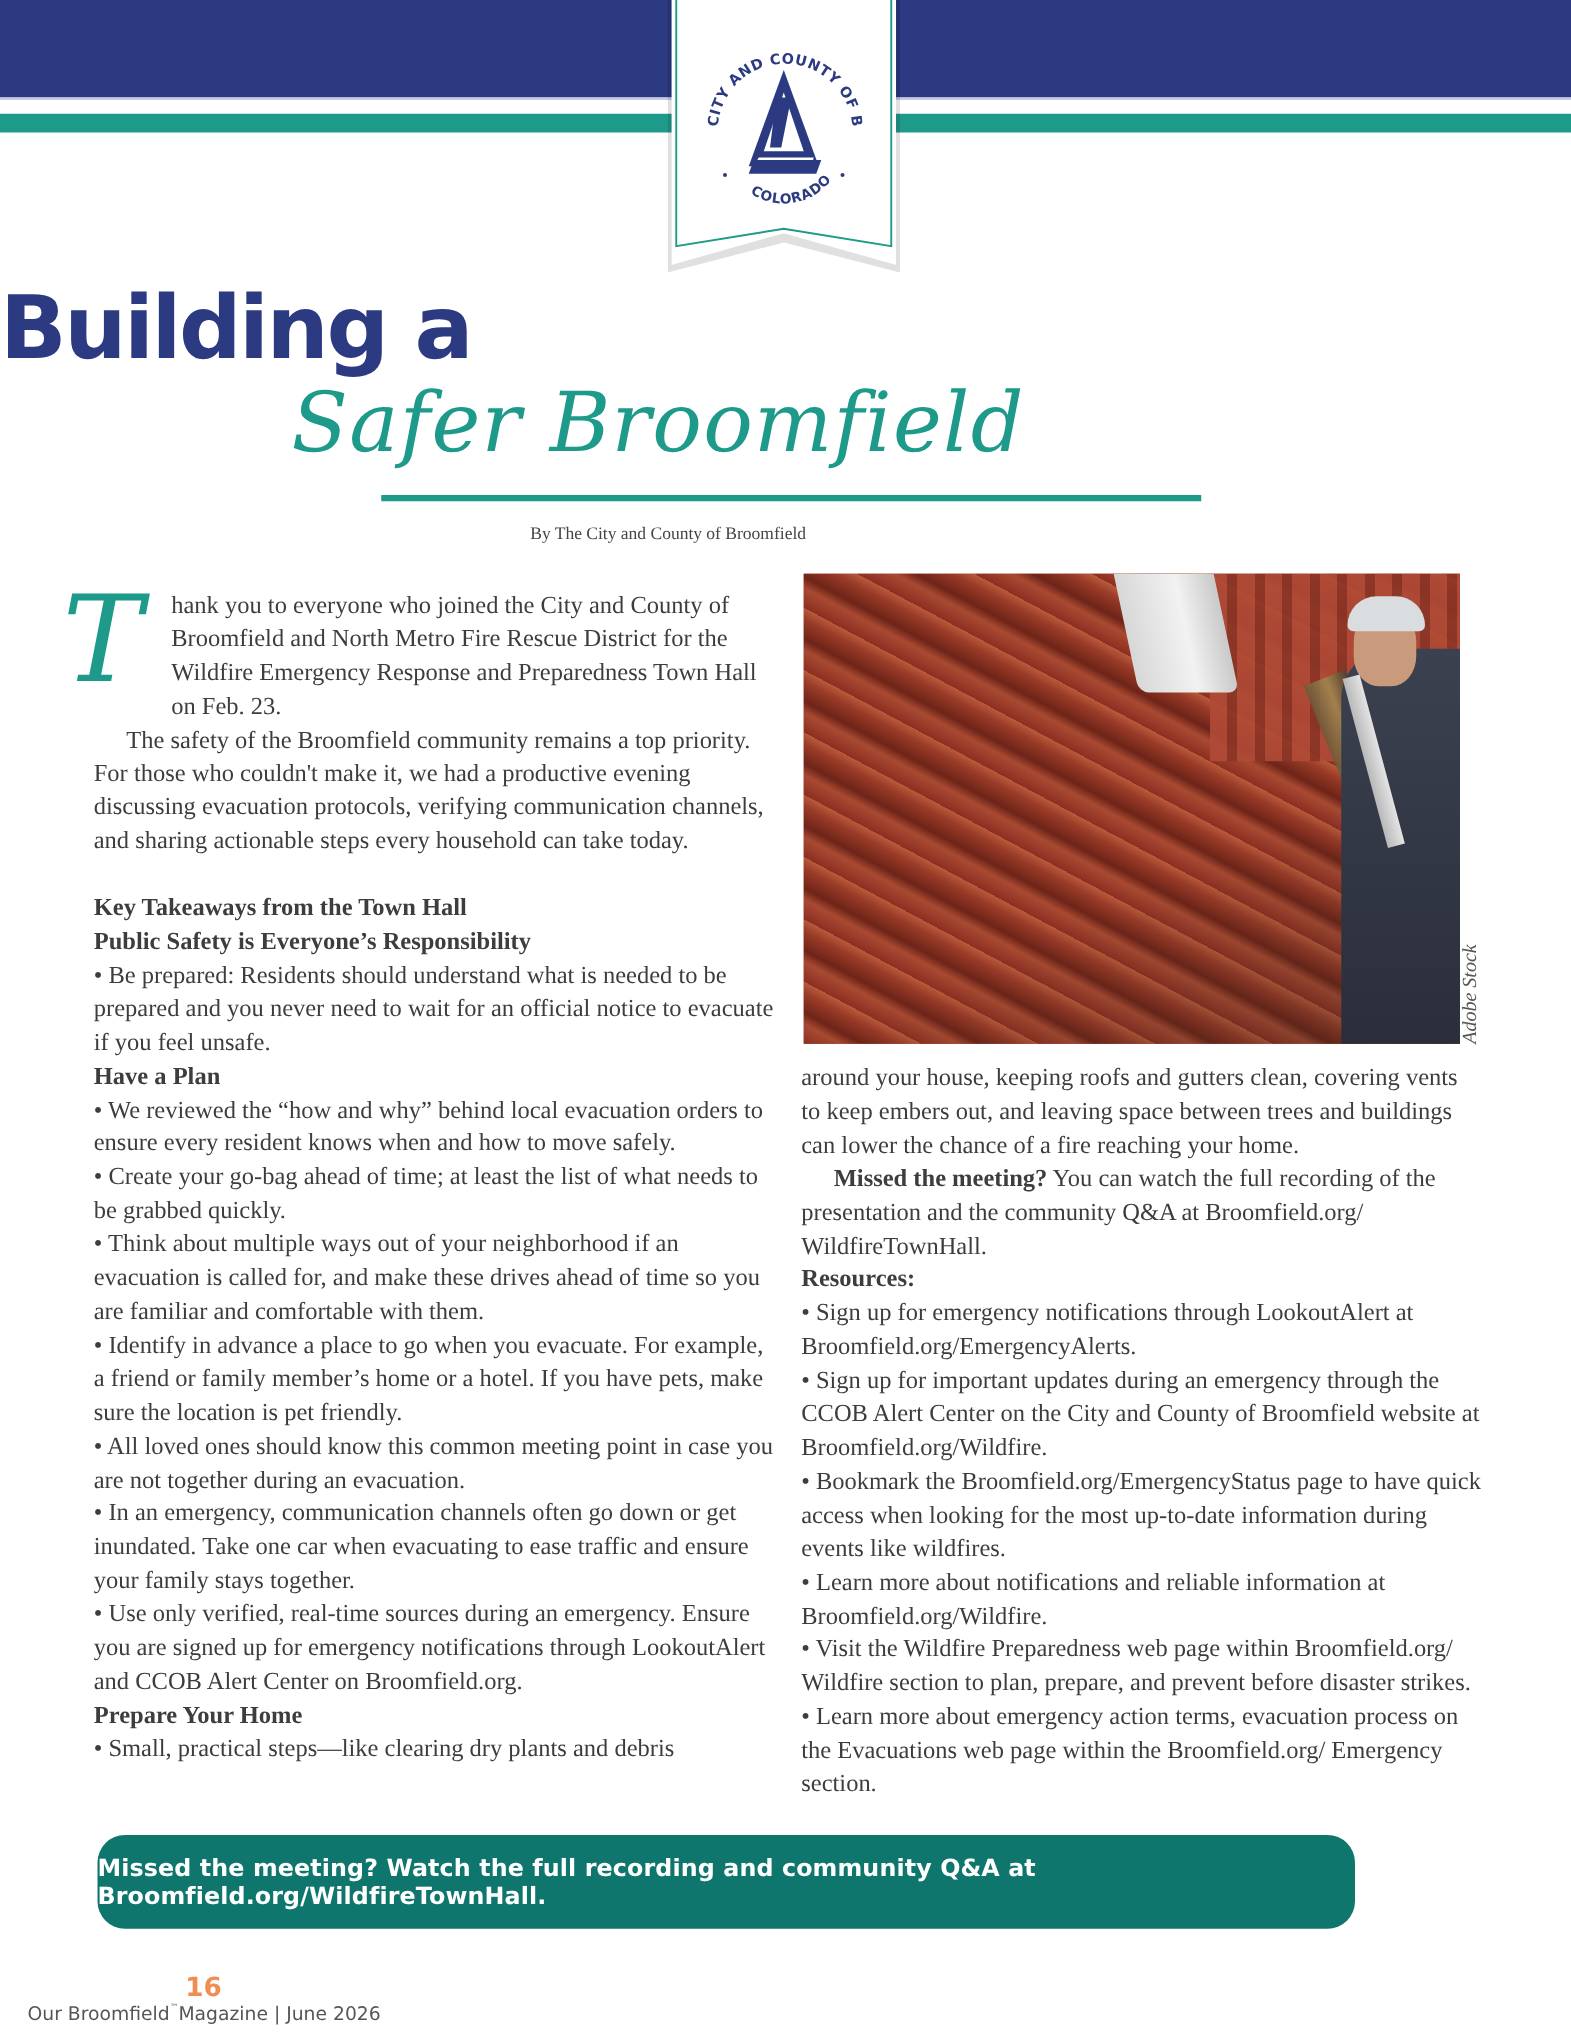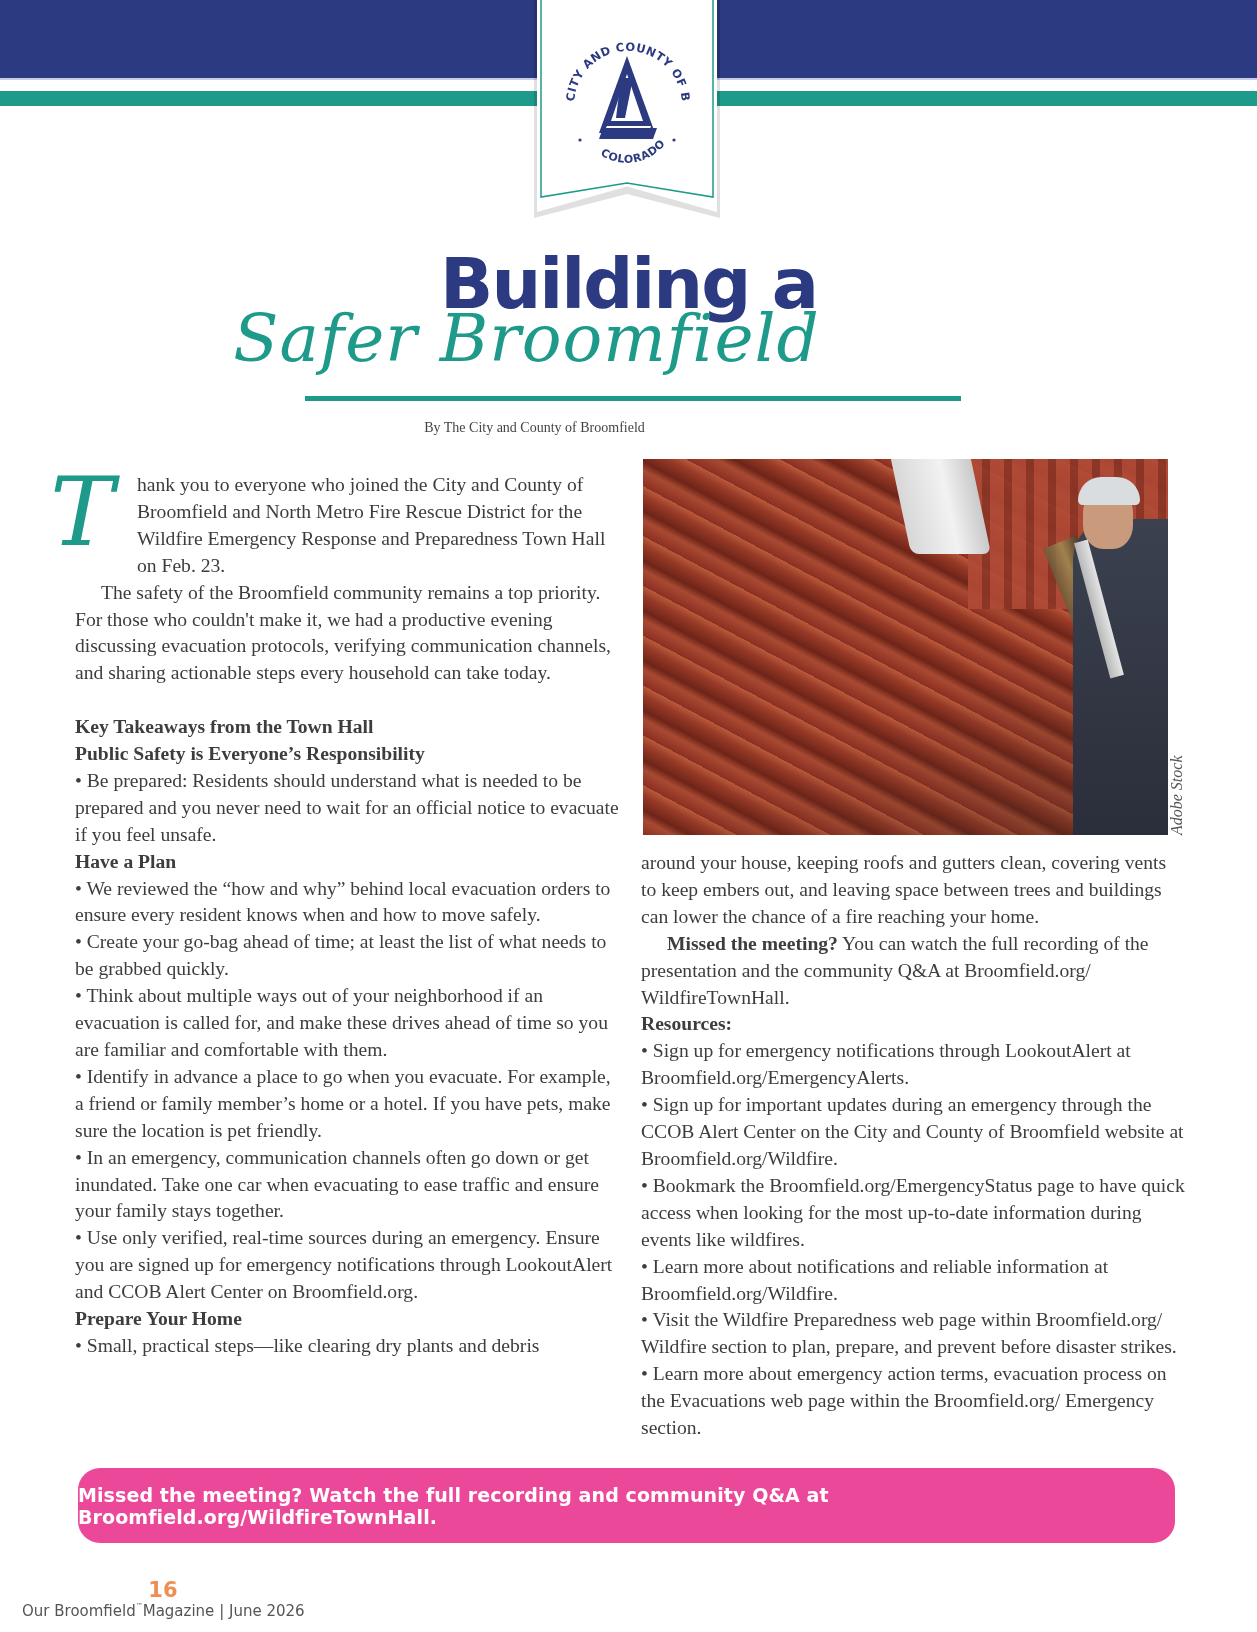--- a/index.html
+++ b/index.html
@@ -20,23 +20,23 @@
     filter: drop-shadow(0 4px 6px rgba(0,0,0,0.25));
   }
   .ribbon-shadow {
     position: absolute; left: 534px; top: 0; width: 186px; height: 218px;
     background: rgba(0,0,0,0.12);
     clip-path: polygon(0 0, 100% 0, 100% 100%, 50% 89%, 0 100%);
   }
   .ribbon-svg { position: absolute; left: 537px; top: 0; width: 180px; height: 212px; }
 
   .title-main {
-    position: absolute; left: 0; width: 1257px; top: 222px; text-align: center;
+    position: absolute; left: 0; width: 1257px; top: 222px; text-align: left;
     font-family: "DejaVu Sans", sans-serif; font-weight: bold;
-    font-size: 70px; letter-spacing: -2px; color: #2b3a81; line-height: 80px; margin-top: 22px;
+    font-size: 70px; letter-spacing: -2px; color: #2b3a81; line-height: 80px;
   }
   .title-script {
     position: absolute; left: 0; width: 1053px; top: 296px; text-align: center;
     font-family: "DejaVu Serif", serif; font-style: italic;
     font-size: 66px; color: #1e9a8a; line-height: 86px; letter-spacing: 1px;
   }
   .title-rule { position: absolute; left: 305px; top: 396px; width: 656px; height: 5px; background: #1e9a8a; }
   .byline {
     position: absolute; left: 0; width: 1069px; top: 420px; text-align: center;
     font-size: 14px; color: #444;
@@ -98,22 +98,22 @@
     background: linear-gradient(90deg, #b8b8b8, #e4e4e4);
     transform: rotate(-15deg);
   }
   .credit {
     position: absolute; left: 1168px; top: 835px; width: 110px; height: 22px;
     transform: rotate(-90deg); transform-origin: top left;
     font-style: italic; font-size: 16px; color: #555; white-space: nowrap;
   }
 
   .banner {
-    position: absolute; left: 78px; top: 1468px; width: 1097px; height: 75px;
-    background: #ec4899; border-radius: 22px;
+    position: absolute; left: 78px; top: 1468px; width: 1006px; height: 75px;
+    background: #0f766e; border-radius: 22px;
     display: flex; align-items: center; justify-content: center;
   }
   .banner-text {
     font-family: "DejaVu Sans", sans-serif; font-weight: bold; font-size: 19px;
     color: #ffffff; letter-spacing: 0.1px;
   }
 
   .footer { position: absolute; left: 22px; top: 1578px; height: 30px; display: flex; align-items: center; flex-direction: column; }
   .page-num { font-family: "DejaVu Sans", sans-serif; font-weight: bold; font-size: 21px; color: #ef8e52; width: 30px; }
   .footer-bar { width: 3px; height: 27px; background: #a6d28a; margin-left: 20px; margin-right: 18px; }
@@ -165,20 +165,21 @@
   <p class="bold">Key Takeaways from the Town Hall</p>
 
   <p class="bold">Public Safety is Everyone’s Responsibility</p>
   <p>• Be prepared: Residents should understand what is needed to be prepared and you never need to wait for an official notice to evacuate if you feel unsafe.</p>
 
   <p class="bold">Have a Plan</p>
   <p>• We reviewed the “how and why” behind local evacuation orders to ensure every resident knows when and how to move safely.</p>
   <p>• Create your go-bag ahead of time; at least the list of what needs to be grabbed quickly.</p>
   <p>• Think about multiple ways out of your neighborhood if an evacuation is called for, and make these drives ahead of time so you are familiar and comfortable with them.</p>
   <p>• Identify in advance a place to go when you evacuate. For example, a friend or family member’s home or a hotel. If you have pets, make sure the location is pet friendly.</p>
+  <p>• All loved ones should know this common meeting point in case you are not together during an evacuation.</p>
   <p>• In an emergency, communication channels often go down or get inundated. Take one car when evacuating to ease traffic and ensure your family stays together.</p>
 
   <p>• Use only verified, real-time sources during an emergency. Ensure you are signed up for emergency notifications through LookoutAlert and CCOB Alert Center on Broomfield.org.</p>
 
   <p class="bold">Prepare Your Home</p>
   <p>• Small, practical steps—like clearing dry plants and debris</p>
 </div>
 
 <div class="photo">
   <div class="tiles-bg"></div>

